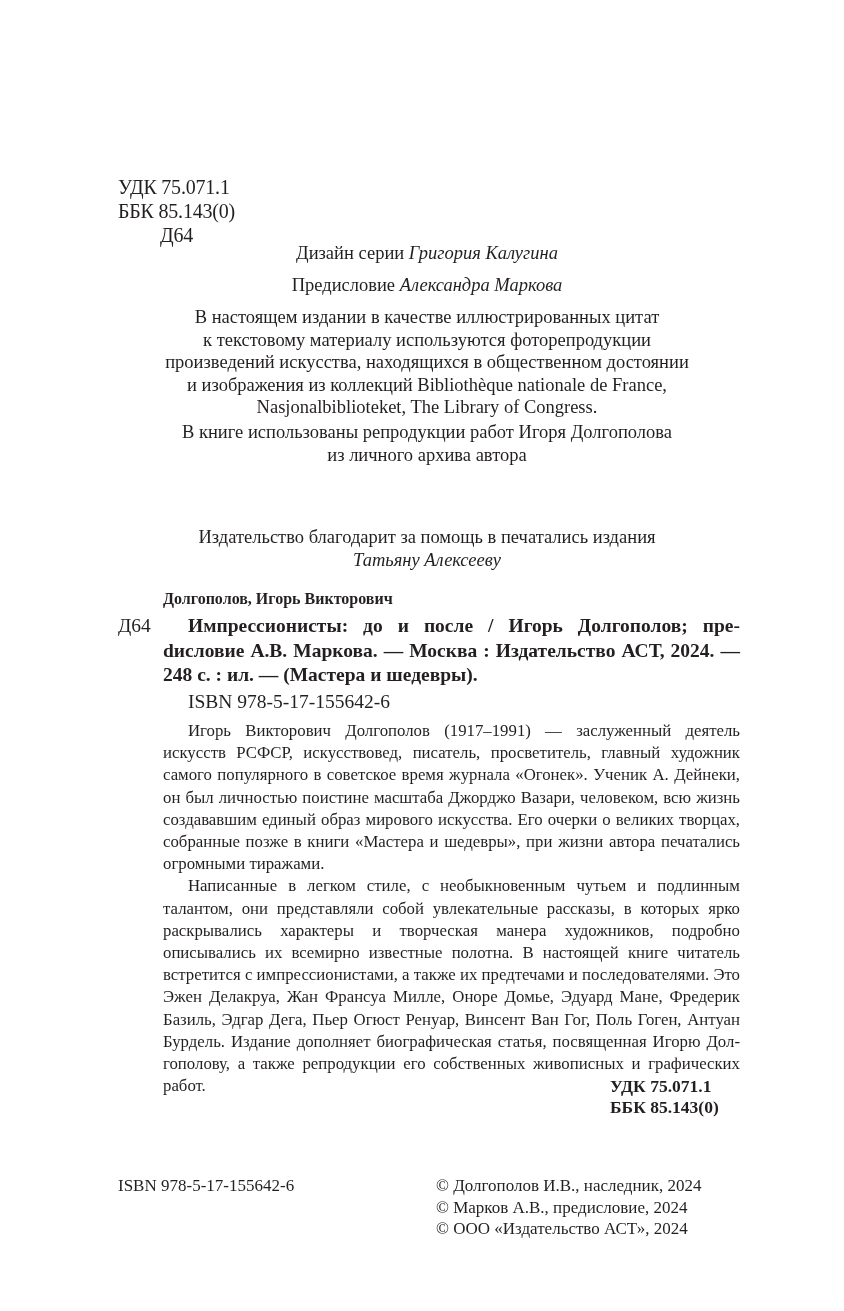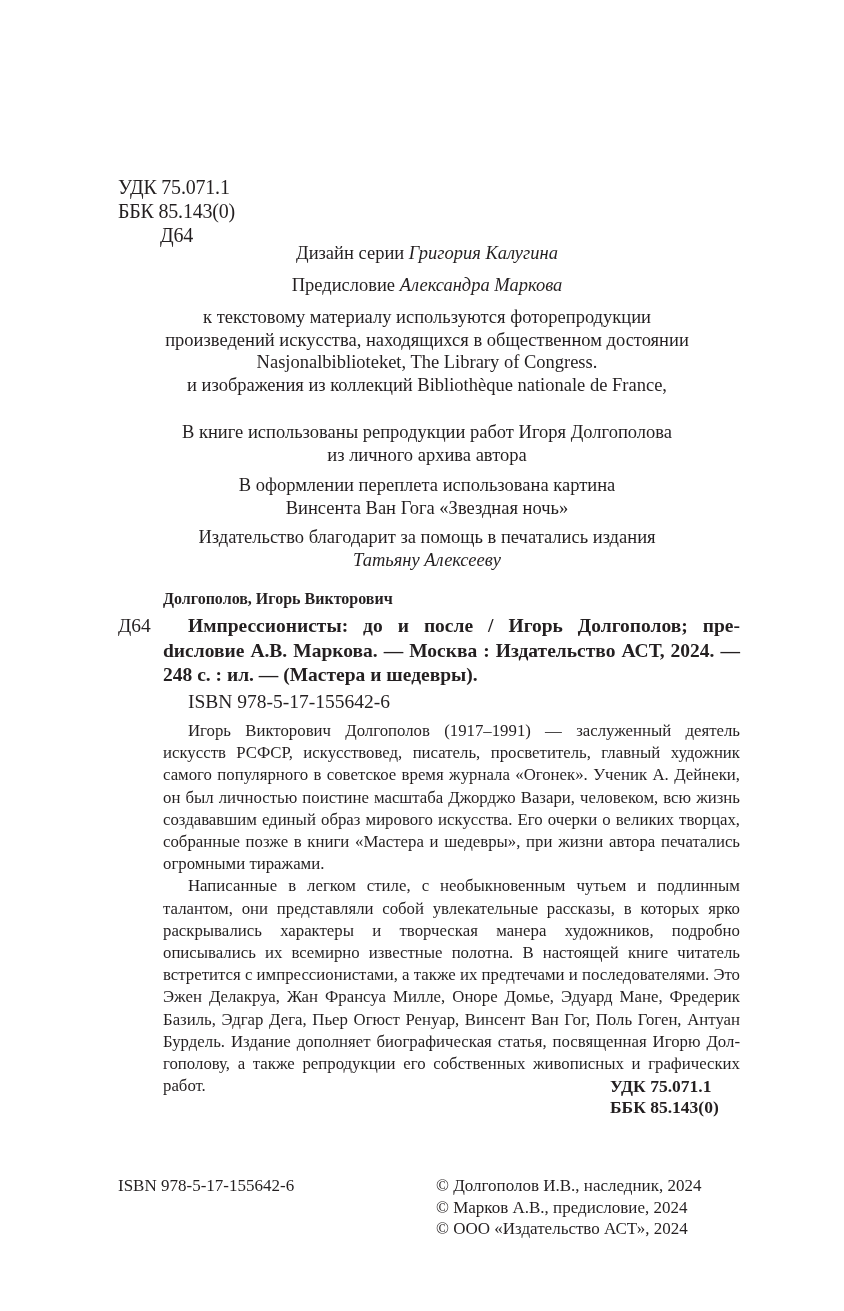--- a/index.html
+++ b/index.html
@@ -126,35 +126,32 @@
 
   <div class="abs center-block b-design">
     <span>Дизайн серии </span><i>Григория Калугина</i>
   </div>
 
   <div class="abs center-block b-preface">
     <span>Предисловие </span><i>Александра Маркова</i>
   </div>
 
   <div class="abs center-block b-notice">
+    <div>В настоящем издании в качестве иллюстрированных цитат</div>
     <div>к текстовому материалу используются фоторепродукции</div>
     <div>произведений искусства, находящихся в общественном достоянии</div>
+    <div>и изображения из коллекций Bibliothèque nationale de France,</div>
     <div>Nasjonalbiblioteket, The Library of Congress.</div>
-    <div>и изображения из коллекций Bibliothèque nationale de France,</div>
   </div>
 
   <div class="abs center-block b-repro">
     <div>В книге использованы репродукции работ Игоря Долгополова</div>
     <div>из личного архива автора</div>
   </div>
 
-  <div class="abs center-block b-cover">
-    <div>В оформлении переплета использована картина</div>
-    <div>Винсента Ван Гога «Звездная ночь»</div>
-  </div>
 
   <div class="abs center-block b-thanks">
     <div>Издательство благодарит за помощь в печатались издания</div>
     <div><i>Татьяну Алексееву</i></div>
   </div>
 
   <div class="abs author">Долгополов, Игорь Викторович</div>
   <div class="abs d64-left">Д64</div>
   <div class="abs biblio">Импрессионисты: до и после / Игорь Долгополов; пре­dисловие А.В. Маркова. — Москва : Издательство АСТ, 2024. — 248 с. : ил. — (Мастера и шедевры).</div>
   <div class="abs isbn-main">ISBN 978-5-17-155642-6</div>

